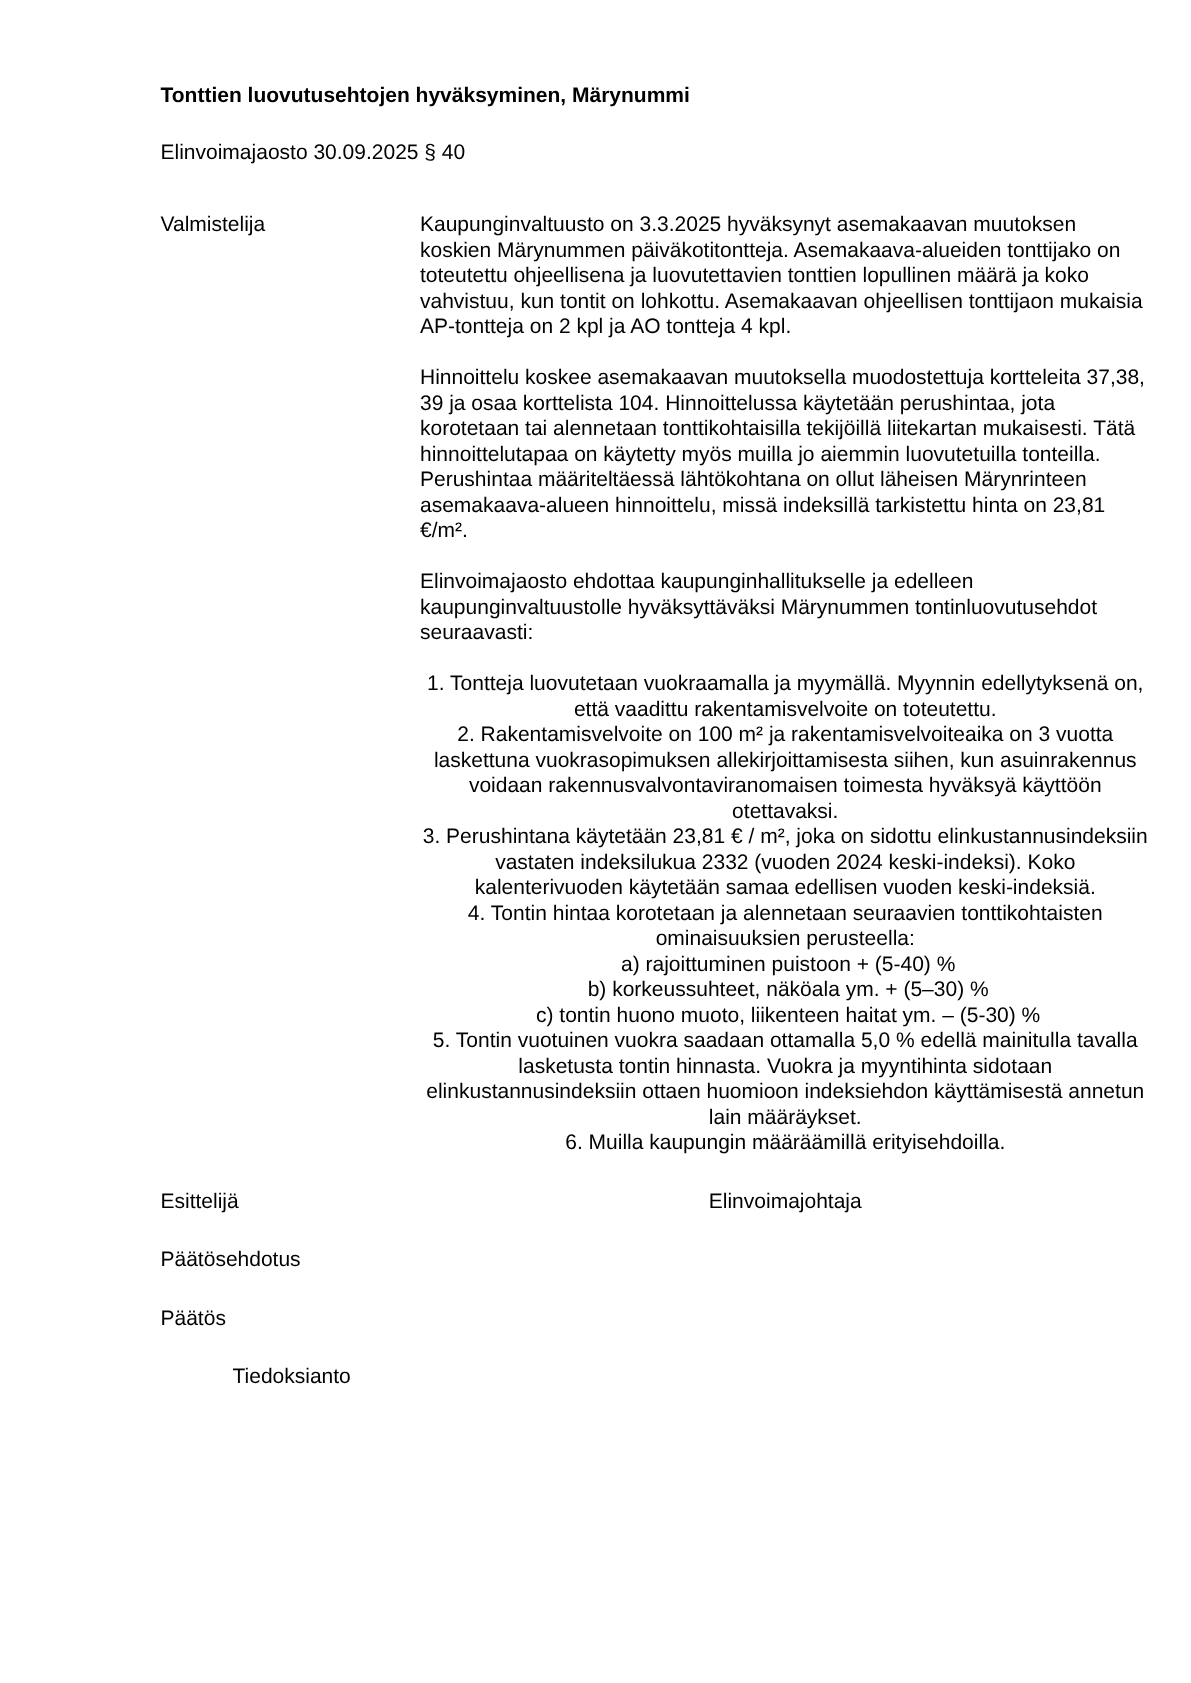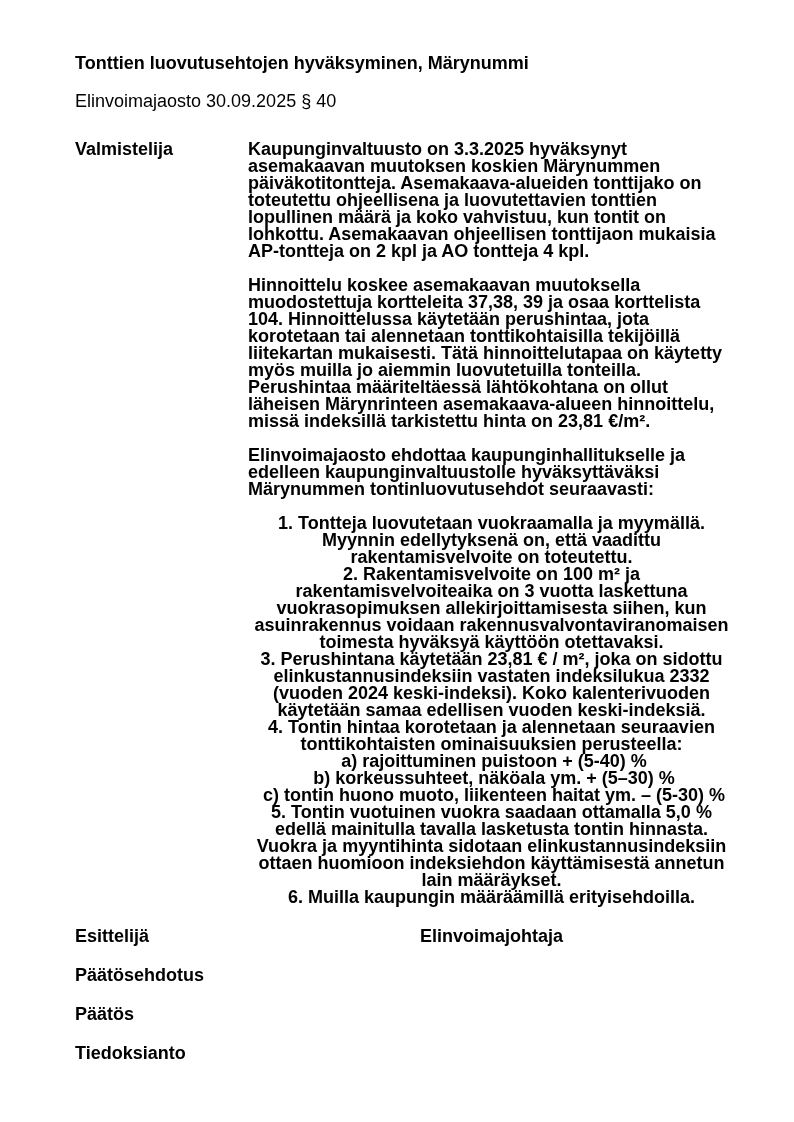--- a/index.html
+++ b/index.html
@@ -7,44 +7,45 @@
     padding: 0;
     background: #ffffff;
   }
   .page {
     position: relative;
     width: 794px;
     height: 1122px;
     background: #ffffff;
     color: #000000;
     font-family: "Liberation Sans", "DejaVu Sans", sans-serif;
-    font-size: 18px;
+    font-size: 14px;
     line-height: 17px;
     overflow: hidden;
     box-sizing: border-box;
+    padding-left: 32px;
   }
   .doc {
     box-sizing: border-box;
     padding: 55px 59px 30px 75px;
   }
   .title {
     font-weight: bold;
     margin: 0 0 21px 0;
   }
   .meeting {
     margin: 0 0 31px 0;
   }
   .row {
     display: flex;
     align-items: flex-start;
     margin: 0 0 22px 0;
-    font-weight: bold;
   }
   .row:last-child {
     margin-bottom: 0;
+    margin-left: 48px;
   }
   .label {
     width: 173px;
     flex: 0 0 173px;
   }
   .body-col {
     width: 487px;
     flex: 0 0 487px;
   }
   .para {

